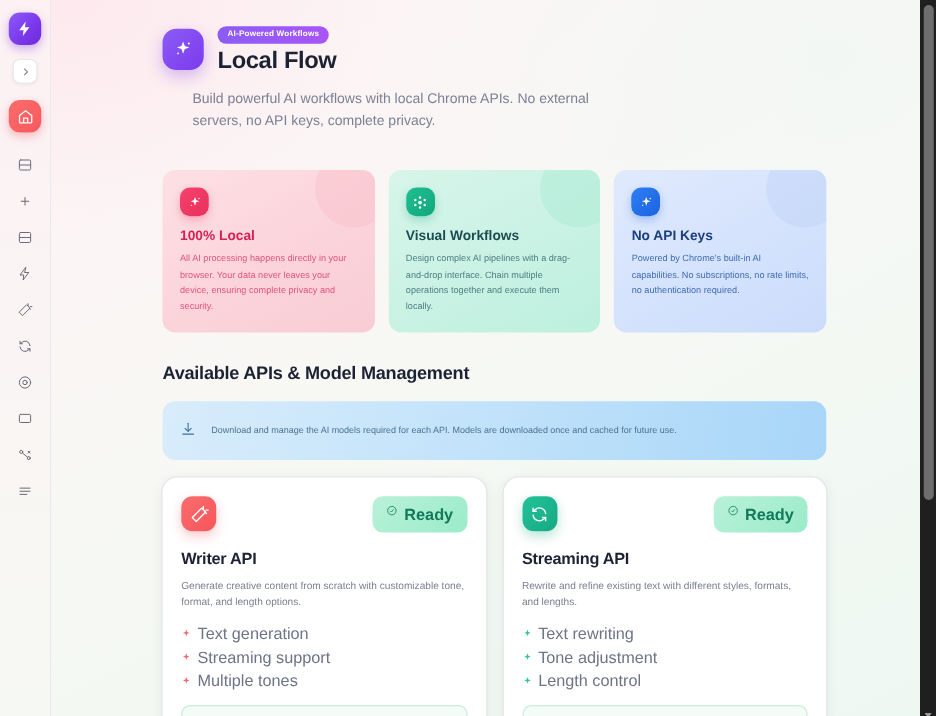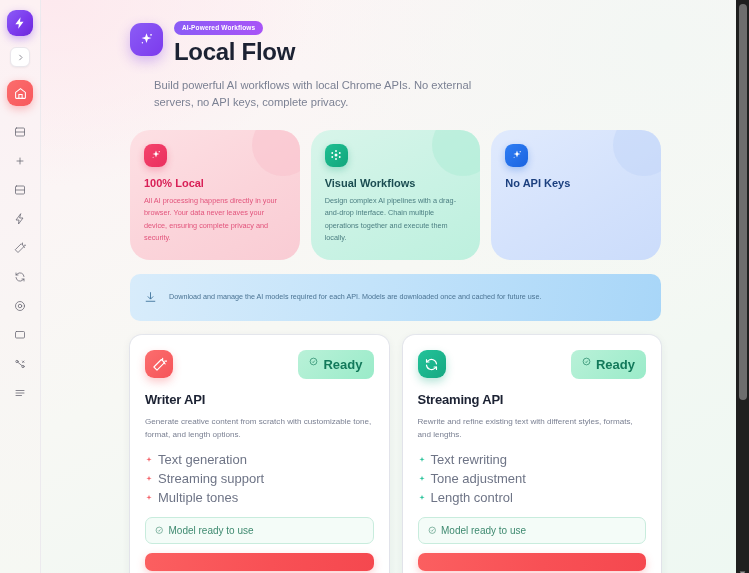--- a/index.html
+++ b/index.html
@@ -98,21 +98,21 @@
     background: linear-gradient(90deg,#8b5cf6 0%,#a855f7 100%);
     color: #fff;
     font-size: 6.5px;
     font-weight: bold;
     letter-spacing: .15px;
     padding: 3px 8px 3.5px;
     border-radius: 20px;
     margin-bottom: 3px;
   }
   .title {
-    font-size: 24px;
+    font-size: 19px;
     font-weight: bold;
     color: #1c2233;
     letter-spacing: -.3px;
     line-height: 1.15;
   }
   .subtitle {
     margin-top: 12px;
     font-size: 11.2px;
     line-height: 1.55;
     color: #7b8193;
@@ -122,24 +122,25 @@
 
   
   .features {
     display: grid;
     grid-template-columns: repeat(3, 1fr);
     gap: 11px;
     margin-top: 18px;
   }
   .fcard {
     position: relative;
-    border-radius: 20px;
+    border-radius: 10px;
     padding: 14px 14px 15px;
     overflow: hidden;
     min-height: 110px;
+    margin-top: 12px;
   }
   .fcard .blob {
     position: absolute;
     width: 62px; height: 62px;
     border-radius: 50%;
     right: -14px; top: -16px;
     opacity: .45;
   }
   .fcard-icon {
     width: 23px; height: 23px;
@@ -452,23 +453,25 @@
         <div class="fcard f-blue">
           <div class="blob"></div>
           <div class="fcard-icon">
             <svg viewBox="0 0 24 24">
                 <path d="M12 3l1.9 5.3L19 10l-5.1 1.7L12 17l-1.9-5.3L5 10l5.1-1.7z"></path>
                 <circle cx="18.4" cy="5.4" r="1.2"></circle>
                 <circle cx="6.2" cy="16.6" r="1"></circle>
               </svg>
           </div>
           <div class="fcard-title">No API Keys</div>
+          <div class="fcard-desc">Powered by Chrome's built-in AI capabilities. No subscriptions, no rate limits, no authentication required.</div>
         </div>
       </div>
 
+      <div class="section-h">Available APIs &amp; Model Management</div>
 
       <div class="models-banner">
         <div class="dl-icon">
           <svg viewBox="0 0 24 24">
               <path d="M12 3v11"></path>
               <path d="M7.5 10.5L12 15l4.5-4.5"></path>
               <path d="M4 19h16"></path>
             </svg>
         </div>
         <div>

